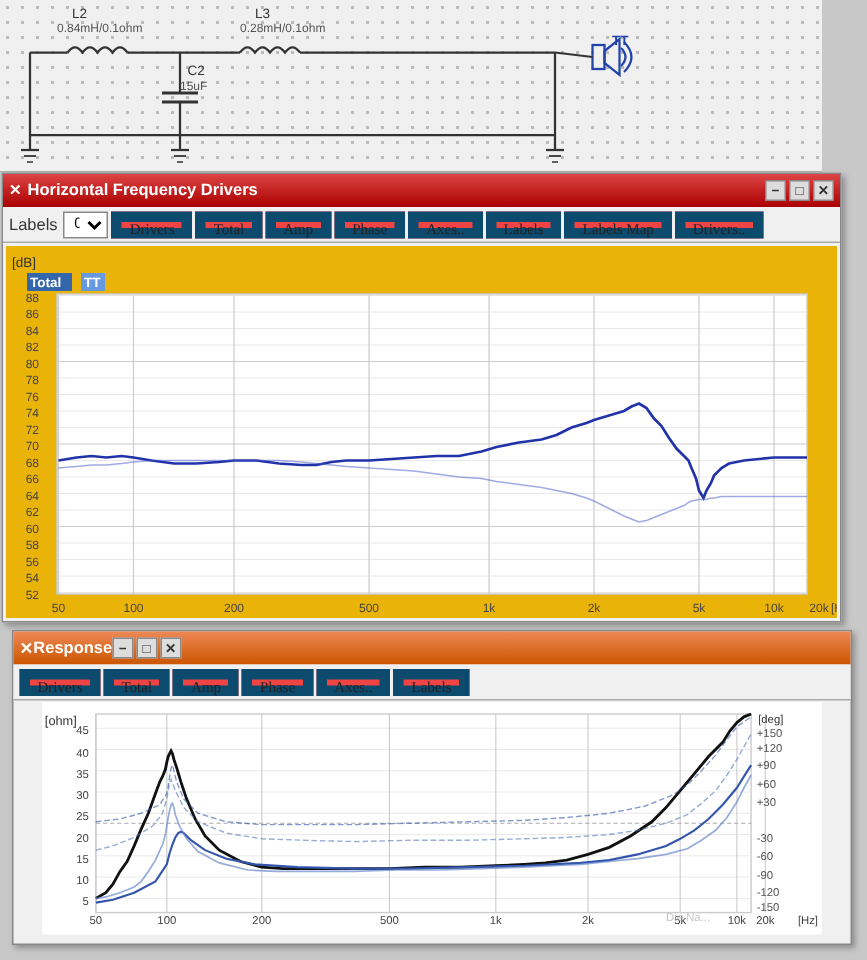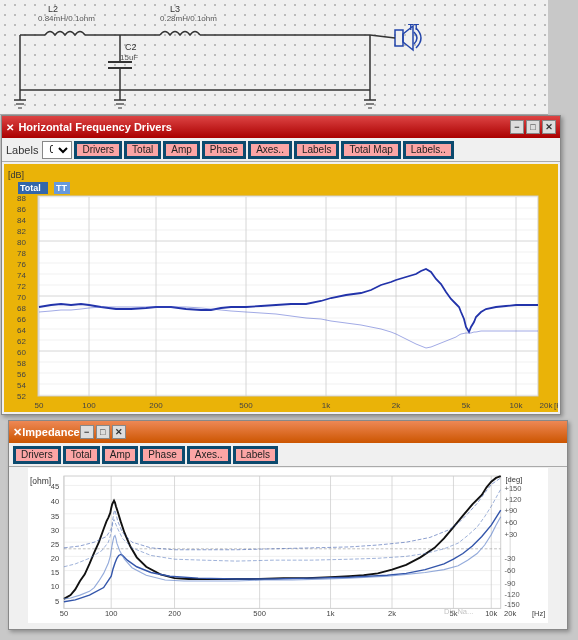--- a/index.html
+++ b/index.html
@@ -106,25 +106,26 @@
       height: 18px;
       border: 1px solid #888;
       background: white;
       padding: 0 2px;
       width: 30px;
     }
 
     .toolbar-btn {
       font-size: 10px;
       height: 18px;
-      border: 3px solid #0c4a6e;
-      background: #fca5a5;
+      border: 7px solid #0c4a6e;
+      background: #ef4444;
       padding: 0 5px;
       cursor: pointer;
       color: #222;
+      font-family: Liberation Serif, serif;
     }
 
     
     .chart-area {
       background: #eab308;
       margin: 2px;
       position: relative;
       height: 248px;
       overflow: hidden;
     }
@@ -237,22 +238,22 @@
     <span class="toolbar-label">Labels</span>
     <select class="toolbar-select">
       <option>0</option>
     </select>
     <button class="toolbar-btn">Drivers</button>
     <button class="toolbar-btn">Total</button>
     <button class="toolbar-btn">Amp</button>
     <button class="toolbar-btn">Phase</button>
     <button class="toolbar-btn">Axes..</button>
     <button class="toolbar-btn">Labels</button>
-    <button class="toolbar-btn">Total Map</button>
-    <button class="toolbar-btn">Labels..</button>
+    <button class="toolbar-btn">Labels Map</button>
+    <button class="toolbar-btn">Drivers..</button>
   </div>
   <div class="chart-area">
     <svg class="chart-svg" viewBox="0 0 550 248">
 
       <text x="2" y="14" font-size="9" fill="#333">[dB]</text>
 
       <rect x="12" y="18" width="30" height="12" fill="#3366aa"></rect>
       <text x="14" y="27" font-size="9" fill="white" font-weight="bold">Total</text>
       <rect x="48" y="18" width="16" height="12" fill="#6699dd"></rect>
       <text x="50" y="27" font-size="9" fill="white" font-weight="bold">TT</text>
@@ -346,21 +347,21 @@
       <polyline points="33,143 45,141 55,140 65,141 75,140 83,141 95,143 110,145 125,145 140,144 150,143 165,143 180,145 195,146 205,146 215,144 225,143 240,143 255,142 270,141 285,140 300,140 315,137 325,134 340,131 355,129 365,126 375,121 385,118 390,116 400,113 410,110 415,107 420,105 425,108 430,115 435,120 440,128 445,135 450,140 453,143 455,148 458,155 460,163 463,168 465,163 468,158 470,153 475,148 480,145 490,143 500,142 510,141 520,141 530,141 532,141" fill="none" stroke="#2233aa" stroke-width="1.8"></polyline>
 
       <polyline points="33,148 45,147 55,146 65,146 75,145 83,144 95,143 110,143 125,143 140,143 150,143 165,143 180,143 195,144 205,145 215,146 225,147 240,148 255,149 270,150 285,152 300,154 315,155 325,157 340,159 355,161 365,163 375,165 385,168 390,170 400,175 410,180 415,182 420,184 425,183 430,181 435,179 440,177 445,175 450,173 453,171 455,170 460,169 465,169 468,168 470,168 475,167 480,167 490,167 500,167 510,167 520,167 530,167 532,167" fill="none" stroke="#4455cc" stroke-width="1" stroke-dasharray="none" opacity="0.5"></polyline>
     </svg>
   </div>
 </div>
 
 <div class="impedance-window">
   <div class="impedance-titlebar">
     <span class="title-icon">✕</span>
-    <span class="title-text">Impedance</span>
+    <span class="title-text">Response</span>
     <div class="window-controls">
       <div class="win-btn">−</div>
       <div class="win-btn">□</div>
       <div class="win-btn">✕</div>
     </div>
   </div>
   <div class="toolbar">
     <button class="toolbar-btn">Drivers</button>
     <button class="toolbar-btn">Total</button>
     <button class="toolbar-btn">Amp</button>

